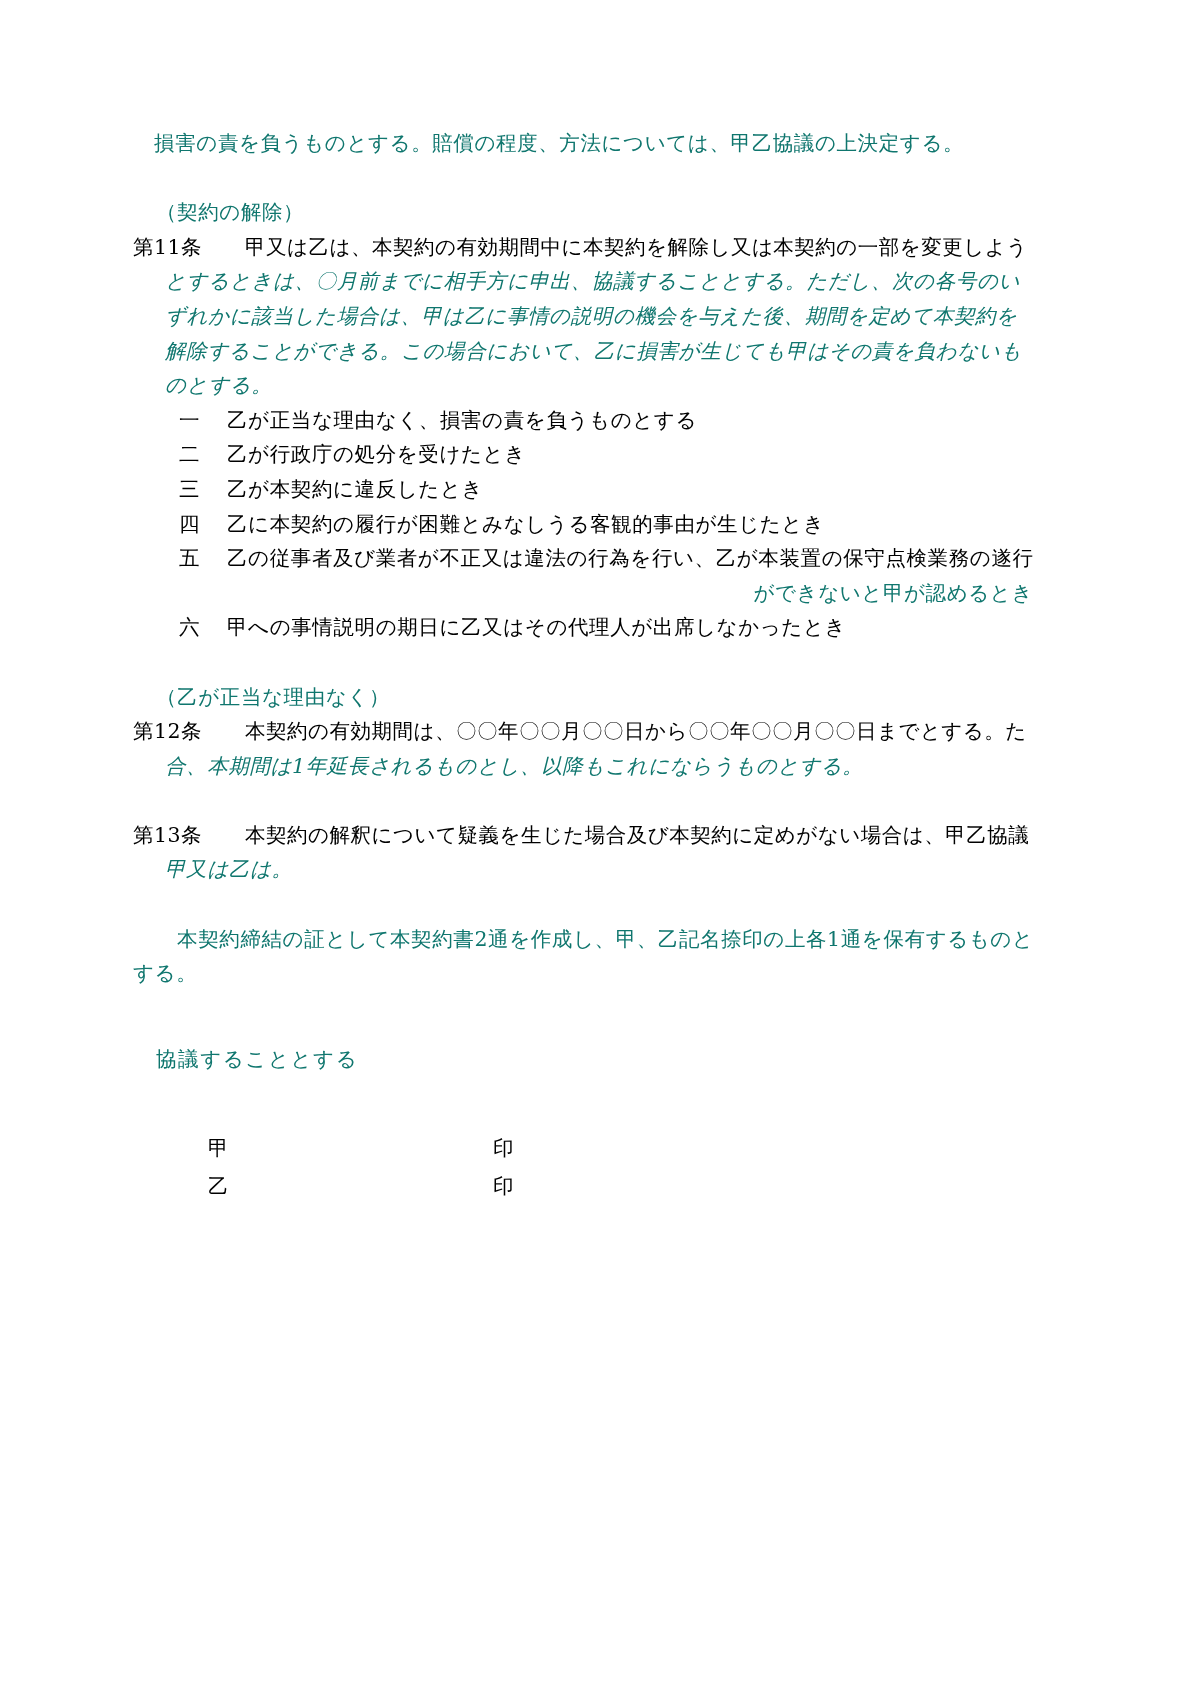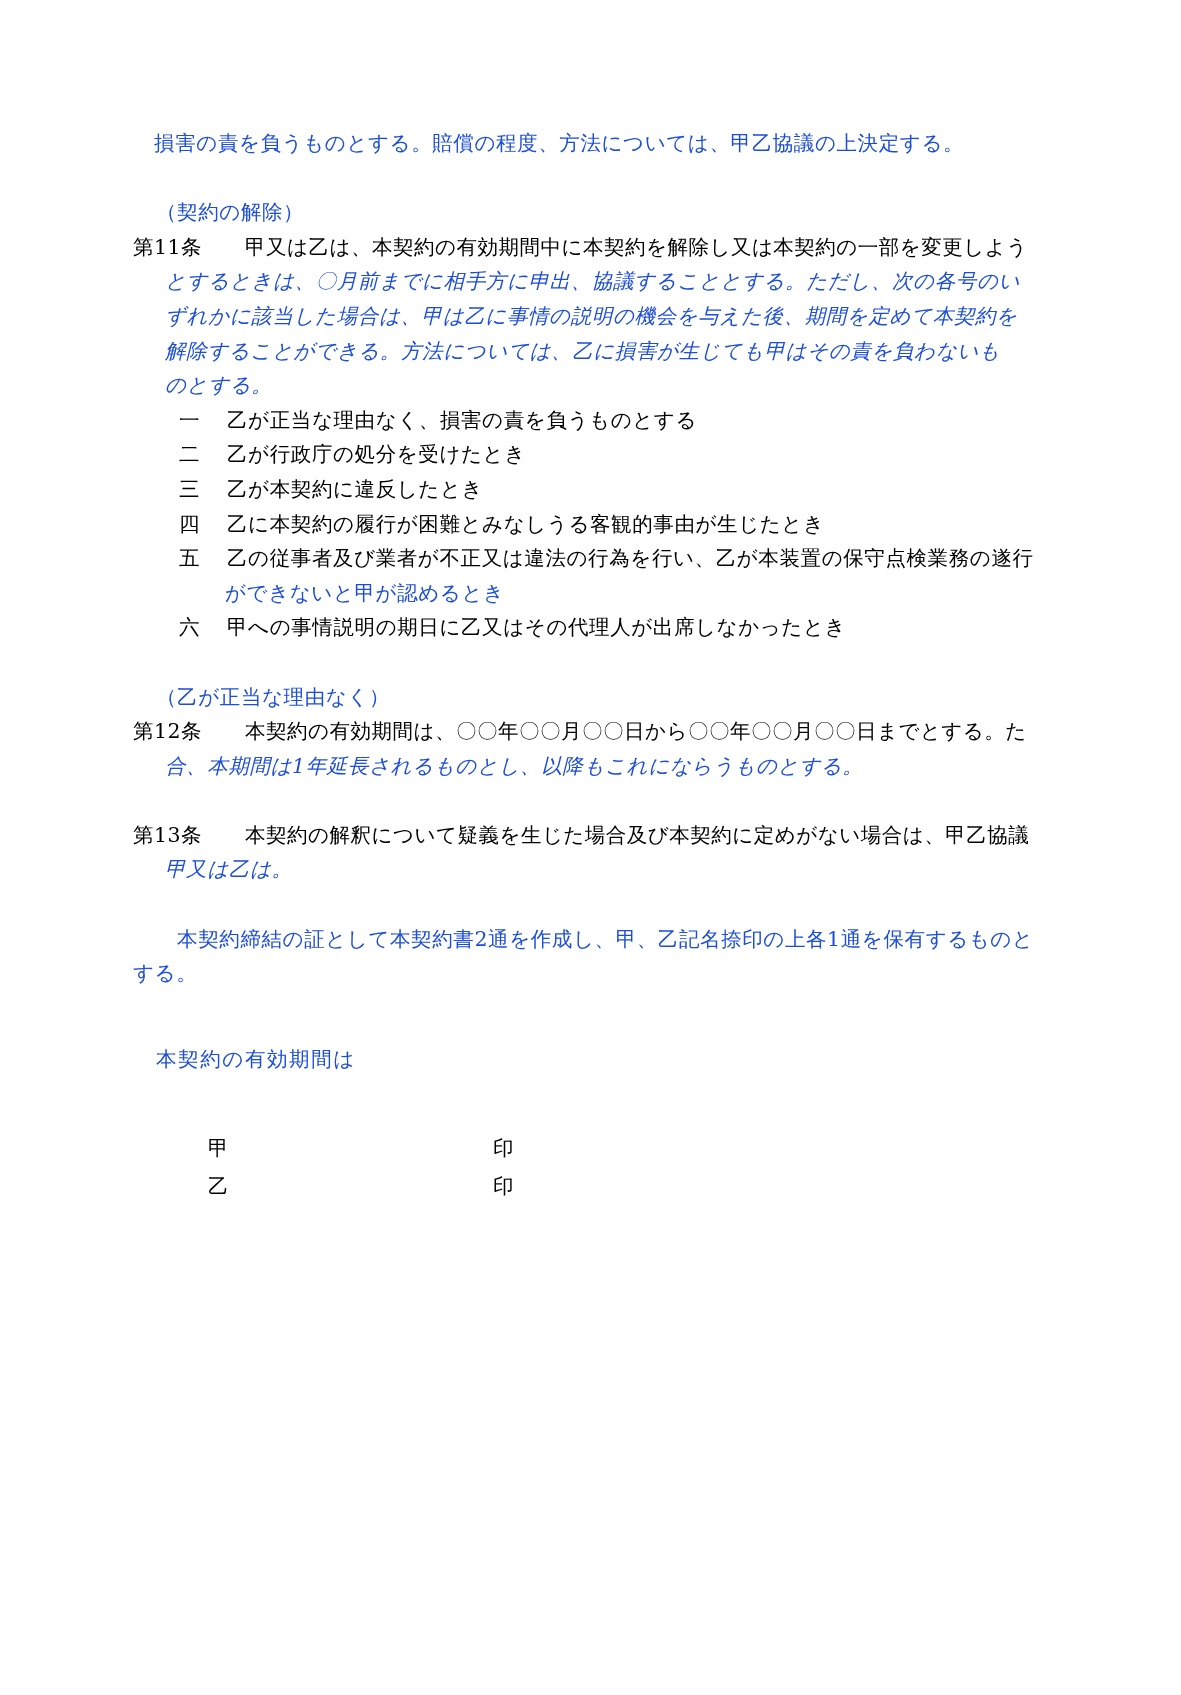--- a/index.html
+++ b/index.html
@@ -31,29 +31,29 @@
     top: 126px;
     width: 900px;
   }
 
   
   .ln {
     font-size: 20.5px;
     line-height: 34.6px;
     letter-spacing: 0.6px;
     white-space: pre;
-    color: #1d4ed8;
+    color: #0f766e;
   }
   .ln.loose { letter-spacing: 1.6px; }
 
   
   .i0  { padding-left: 0px; }
   .i1  { padding-left: 23px; }   
   .i15 { padding-left: 32px; font-style: italic; }   
-  .i3  { padding-left: 92px; }   
+  .i3  { padding-left: 92px; text-align: right; }   
 
   .blank {
     height: 34.6px;
   }
   .blank.half { height: 17px; }
 
   
   .item {
     display: flex;
     font-size: 20.5px;
@@ -115,21 +115,21 @@
     <div class="blank"></div>
 
     <div class="ln i1">（契約の解除）</div>
 
     <div class="article-head">
       <span class="anum">第11条</span>
       <span>甲又は乙は、本契約の有効期間中に本契約を解除し又は本契約の一部を変更しよう</span>
     </div>
     <div class="ln i15">とするときは、〇月前までに相手方に申出、協議することとする。ただし、次の各号のい</div>
     <div class="ln i15">ずれかに該当した場合は、甲は乙に事情の説明の機会を与えた後、期間を定めて本契約を</div>
-    <div class="ln i15">解除することができる。方法については、乙に損害が生じても甲はその責を負わないも</div>
+    <div class="ln i15">解除することができる。この場合において、乙に損害が生じても甲はその責を負わないも</div>
     <div class="ln i15">のとする。</div>
 
     <div class="item">
       <span class="marker">一</span>
       <span class="itext">乙が正当な理由なく、損害の責を負うものとする</span>
     </div>
     <div class="item">
       <span class="marker">二</span>
       <span class="itext">乙が行政庁の処分を受けたとき</span>
     </div>
@@ -170,21 +170,21 @@
     <div class="ln i15">甲又は乙は。</div>
 
     <div class="blank"></div>
 
     <div class="ln i1">　本契約締結の証として本契約書2通を作成し、甲、乙記名捺印の上各1通を保有するものと</div>
     <div class="ln i0">する。</div>
 
     <div class="blank"></div>
     <div class="blank half"></div>
 
-    <div class="ln i1 loose">本契約の有効期間は</div>
+    <div class="ln i1 loose">協議することとする</div>
 
     <div class="blank"></div>
     <div class="blank half"></div>
 
     <div class="sig-block">
       <div class="sig-row">
         <span class="party">甲</span>
         <span class="seal">印</span>
       </div>
       <div class="sig-row">

